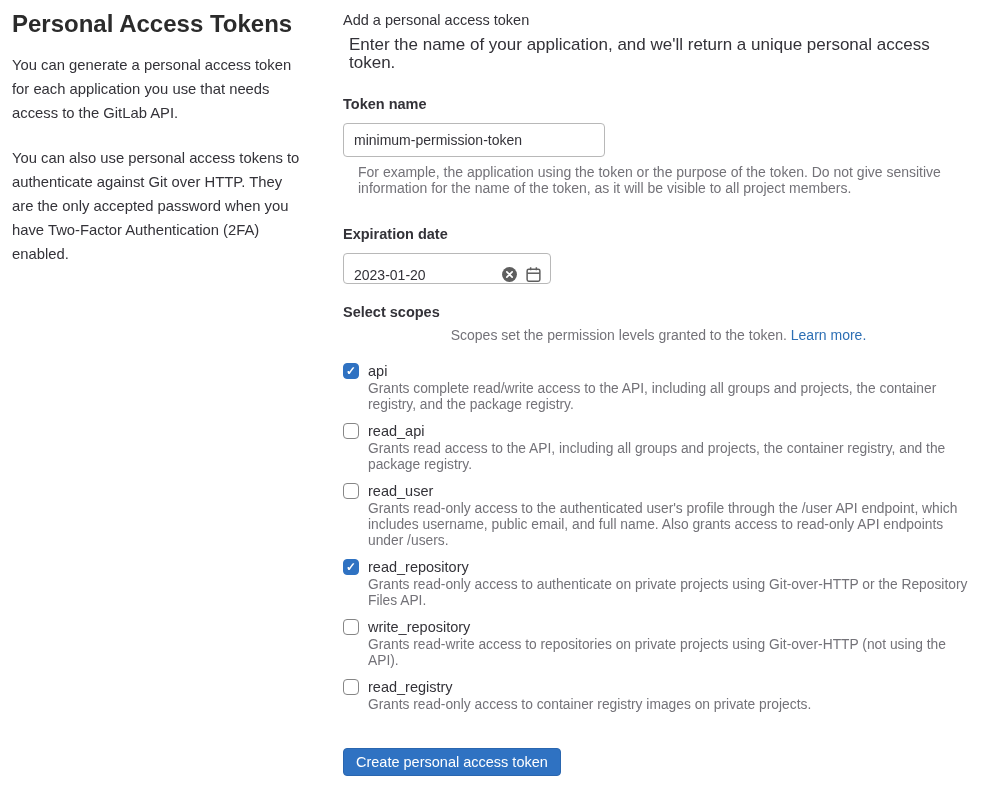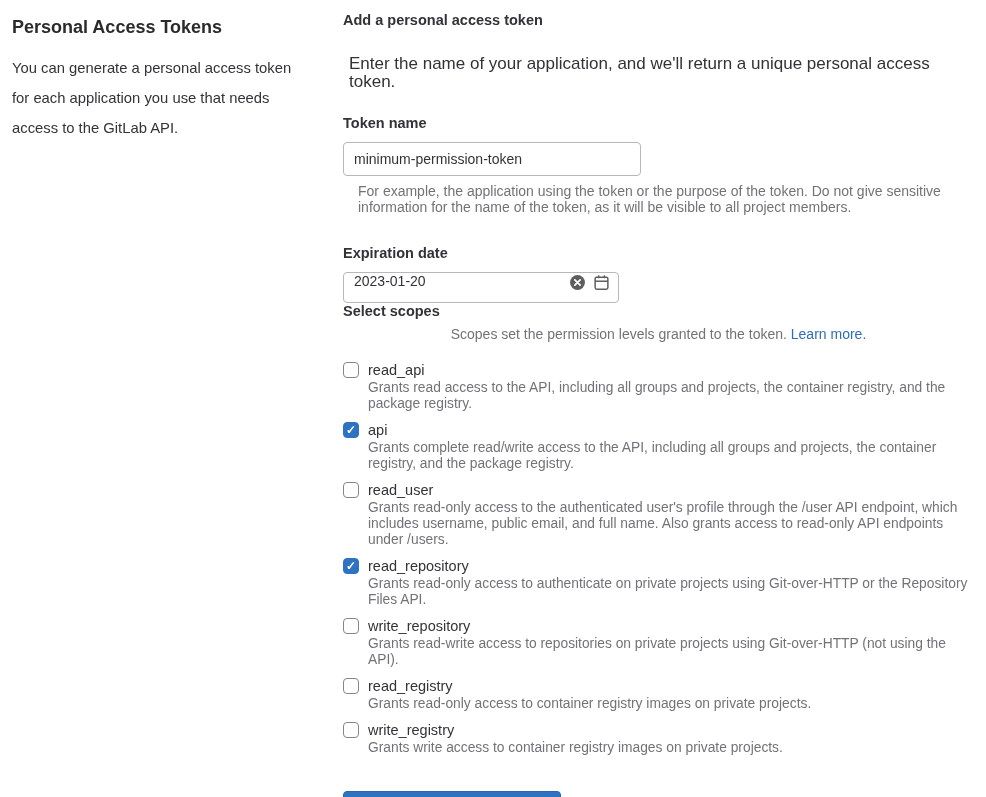--- a/index.html
+++ b/index.html
@@ -7,66 +7,66 @@
   body {
     font-family: "Liberation Sans", sans-serif;
     color: #333238;
     width: 986px;
   }
   .page { display: flex; padding: 10px 12px 20px 12px; }
 
   
   .left-col { width: 303px; margin-right: 28px; flex-shrink: 0; }
   .page-title {
-    font-size: 18px; font-weight: bold; color: #2b2b2b;
-    margin: 7px 0 14px 0; line-height: 1.2;
+    font-size: 24px; font-weight: bold; color: #2b2b2b;
+    margin: 0 0 14px 0; line-height: 1.2;
   }
   .intro-p {
-    font-size: 14.8px; line-height: 30px; color: #333238;
+    font-size: 14.8px; line-height: 24px; color: #333238;
     margin: 0 12px 21px 0;
   }
 
   
   .form-col { width: 643px; }
-  .form-heading { font-size: 14.5px; font-weight: bold; margin: 2px 0 27px 0; }
+  .form-heading { font-size: 14.5px; font-weight: normal; margin: 2px 0 8px 0; }
   .form-desc { font-size: 17px; margin: 0 0 24px 6px; line-height: 18px; }
   .field-label {
     display: block; font-weight: bold; font-size: 14.5px;
     margin: 0 0 10px 0; line-height: 17px;
   }
   .text-input {
     font-family: "Liberation Sans", sans-serif;
     font-size: 14px; color: #333238;
   }
   .token-input {
-    width: 298px; height: 31px;
+    width: 262px; height: 31px;
     border: 1px solid #b8b8b8; border-radius: 4px;
     padding: 16px 10px; outline: none;
   }
   .help {
     color: #737278; font-size: 14px; line-height: 15.5px;
     margin: 8px 0 0 15px;
   }
   .section-exp { margin-top: 30px; }
   .date-wrap {
-    width: 276px; height: 31px;
+    width: 208px; height: 31px;
     border: 1px solid #b8b8b8; border-radius: 4px;
-    display: flex; align-items: flex-start;
+    display: flex; align-items: flex-end;
     padding: 0 8px 0 10px; background: #fff;
   }
   .date-wrap input {
     border: none; outline: none; flex: 1; min-width: 0;
     background: transparent; padding: 0;
   }
   .icon-btn {
     border: none; background: none; padding: 0; margin: 0 0 0 6px;
     width: 18px; height: 18px; display: flex; align-items: center;
     justify-content: center; cursor: pointer;
   }
-  .section-scopes { }
+  .section-scopes { margin-top: 20px; }
   .scopes-label { margin-bottom: 6px; }
   .scopes-desc { margin: 0 0 18px 0; font-size: 14px; line-height: 16px; color: #737278; text-align: center; }
   .learn-more { color: #2d6fb4; text-decoration: none; cursor: pointer; }
 
   .scope-row { display: flex; margin-bottom: 8px; }
   .checkbox {
     width: 16px; height: 16px; flex-shrink: 0;
     border: 1px solid #868686; border-radius: 4px;
     margin: 2px 9px 0 0; background: #fff; position: relative;
     cursor: pointer;
@@ -89,20 +89,21 @@
   }
 </style>
 </head>
 <body>
 
 <div class="page">
 
   <aside class="left-col">
     <h1 class="page-title">Personal Access Tokens</h1>
     <p class="intro-p">You can generate a personal access token for each application you use that needs access to the GitLab API.</p>
+    <p class="intro-p">You can also use personal access tokens to authenticate against Git over HTTP. They are the only accepted password when you have Two-Factor Authentication (2FA) enabled.</p>
   </aside>
 
   <main class="form-col">
     <h4 class="form-heading">Add a personal access token</h4>
     <p class="form-desc">Enter the name of your application, and we'll return a unique personal access token.</p>
 
     <label class="field-label">Token name</label>
     <input class="text-input token-input" type="text" value="minimum-permission-token" style="">
     <p class="help">For example, the application using the token or the purpose of the token. Do not give sensitive information for the name of the token, as it will be visible to all project members.</p>
 
@@ -133,32 +134,32 @@
 
     <div class="section-scopes">
       <label class="field-label scopes-label">Select scopes</label>
       <p class="scopes-desc">
         <span>Scopes set the permission levels granted to the token.</span>
         <a class="learn-more">Learn more.</a>
       </p>
 
       <div id="scopes-list">
   <div class="scope-row">
+    <span class="checkbox checked"></span>
+    <div>
+      <div class="scope-label">api</div>
+      <div class="scope-desc">Grants complete read/write access to the API, including all groups and projects, the container registry, and the package registry.</div>
+    </div>
+  </div>
+
+  <div class="scope-row">
     <span class="checkbox"></span>
     <div>
       <div class="scope-label">read_api</div>
       <div class="scope-desc">Grants read access to the API, including all groups and projects, the container registry, and the package registry.</div>
-    </div>
-  </div>
-
-  <div class="scope-row">
-    <span class="checkbox checked"></span>
-    <div>
-      <div class="scope-label">api</div>
-      <div class="scope-desc">Grants complete read/write access to the API, including all groups and projects, the container registry, and the package registry.</div>
     </div>
   </div>
 
   <div class="scope-row">
     <span class="checkbox"></span>
     <div>
       <div class="scope-label">read_user</div>
       <div class="scope-desc">Grants read-only access to the authenticated user's profile through the /user API endpoint, which includes username, public email, and full name. Also grants access to read-only API endpoints under /users.</div>
     </div>
   </div>
@@ -180,25 +181,18 @@
   </div>
 
   <div class="scope-row">
     <span class="checkbox"></span>
     <div>
       <div class="scope-label">read_registry</div>
       <div class="scope-desc">Grants read-only access to container registry images on private projects.</div>
     </div>
   </div>
 
-  <div class="scope-row">
-    <span class="checkbox"></span>
-    <div>
-      <div class="scope-label">write_registry</div>
-      <div class="scope-desc">Grants write access to container registry images on private projects.</div>
-    </div>
-  </div>
 </div>
     </div>
 
     <button class="btn-primary">Create personal access token</button>
   </main>
 </div>
 
 </body></html>

